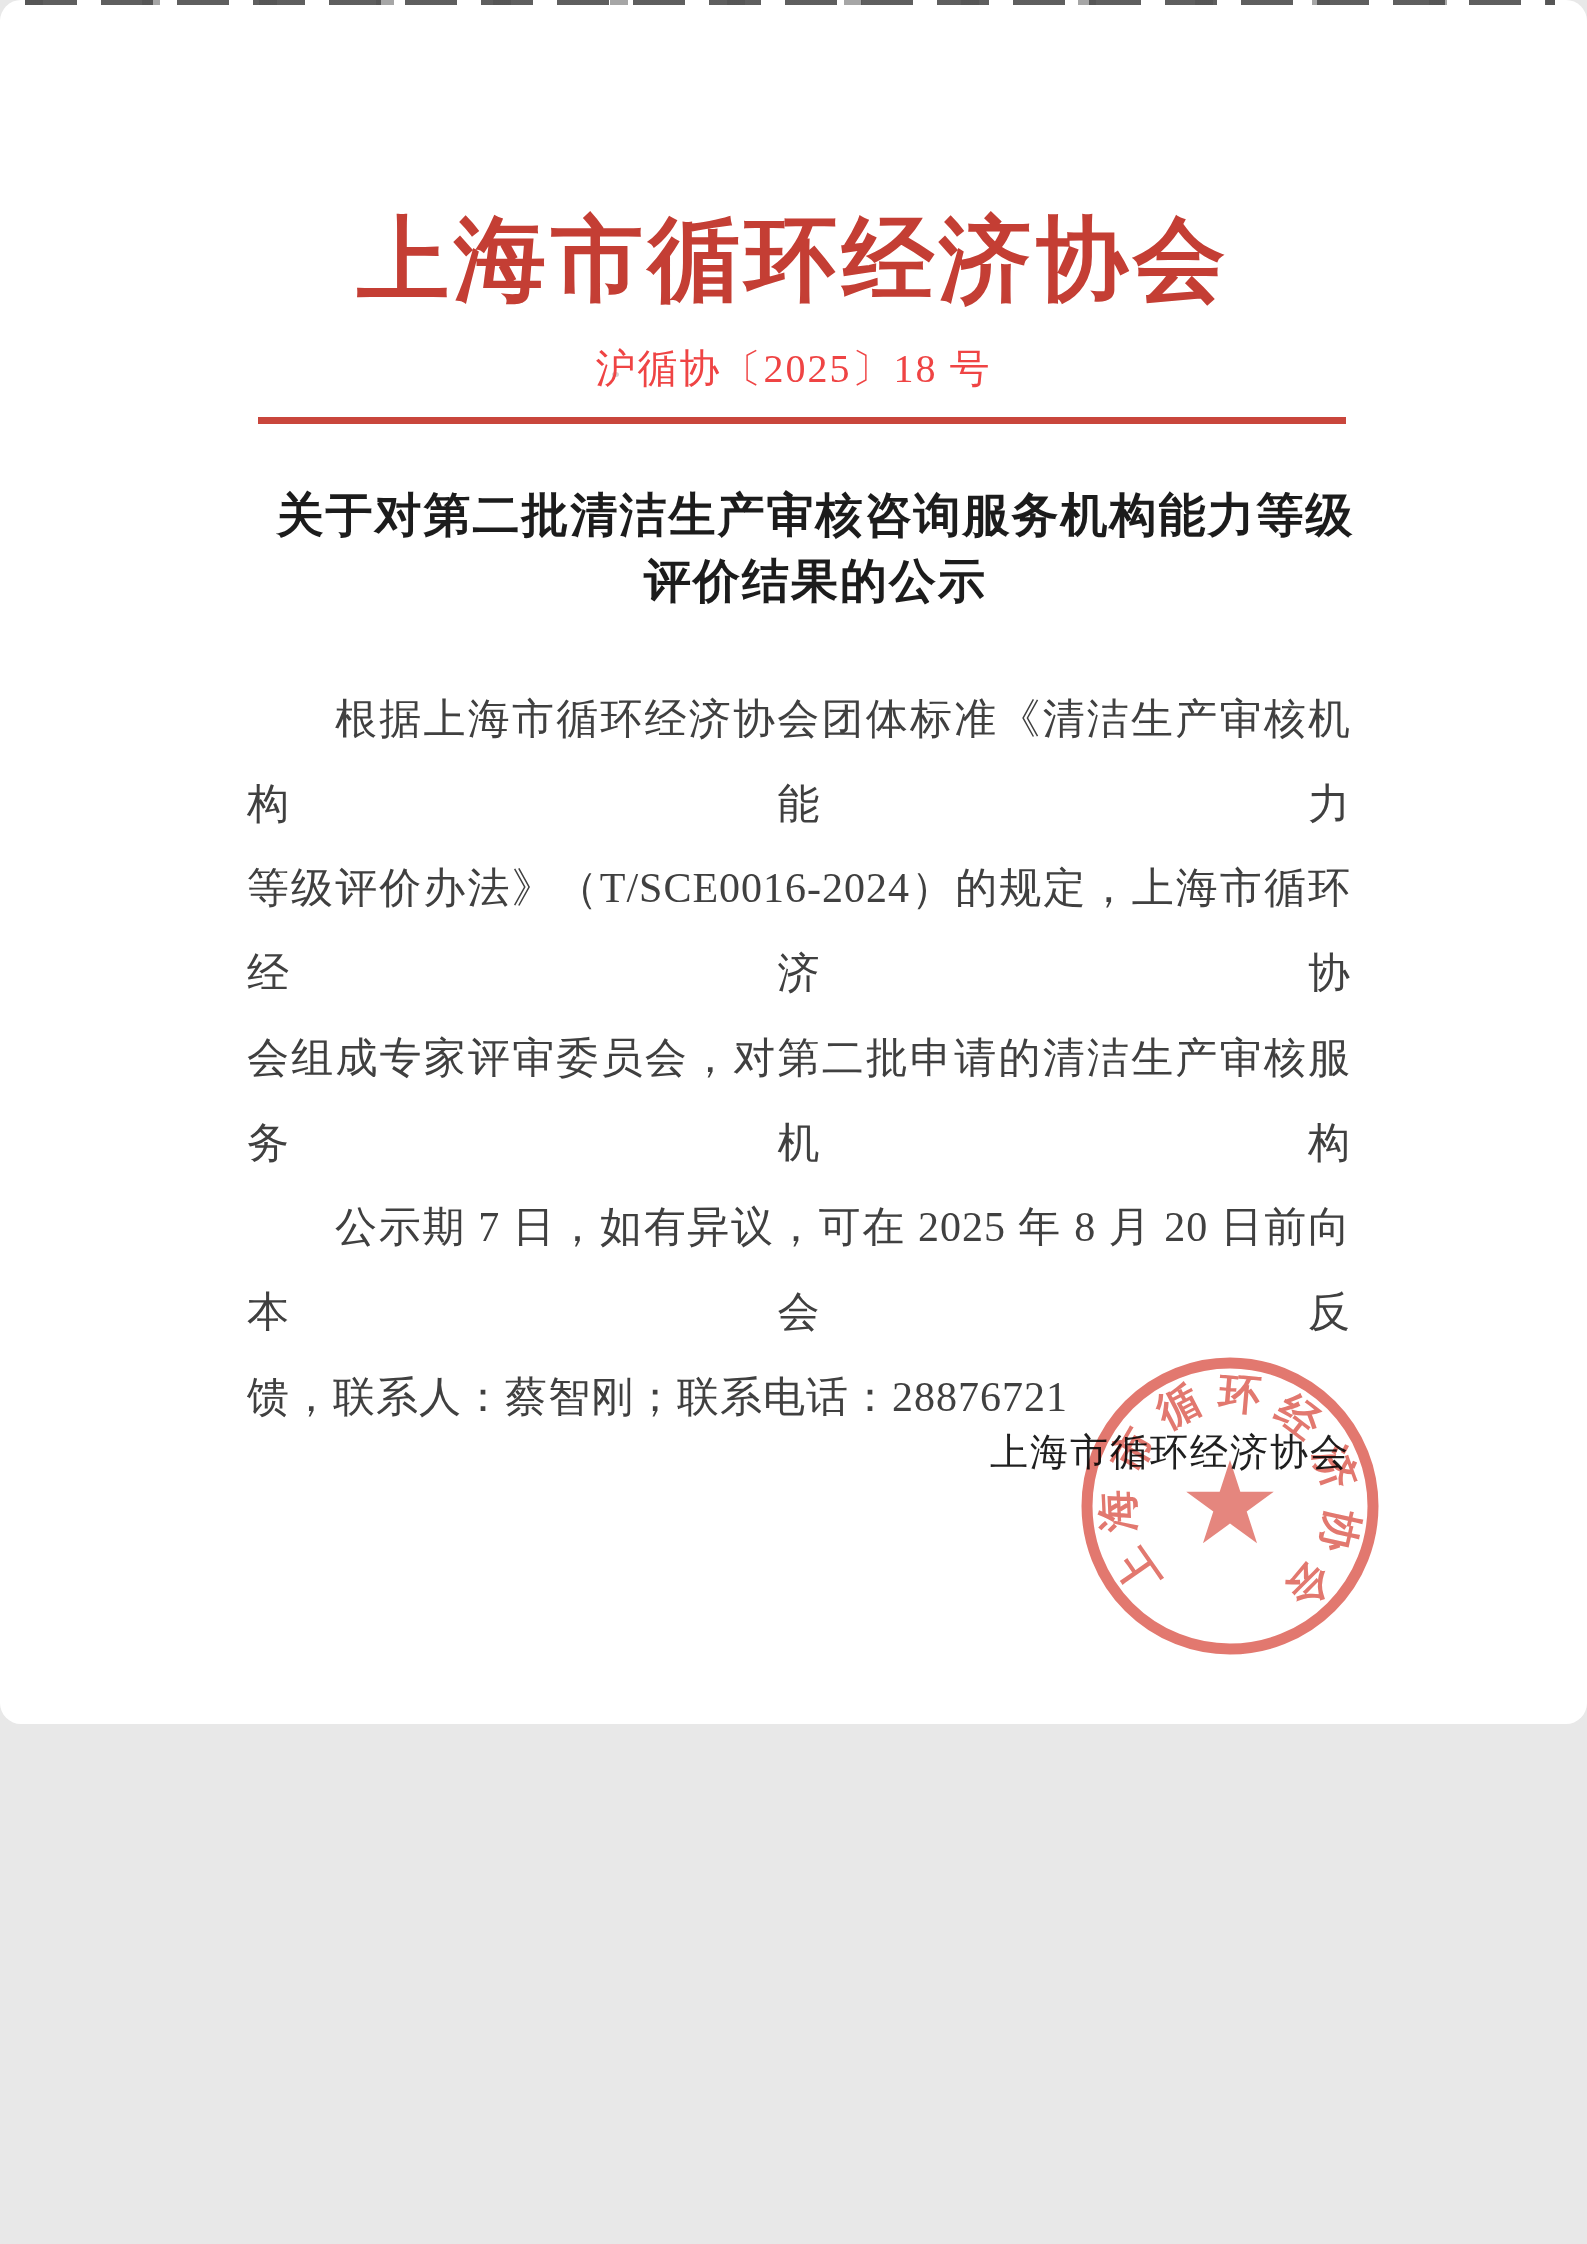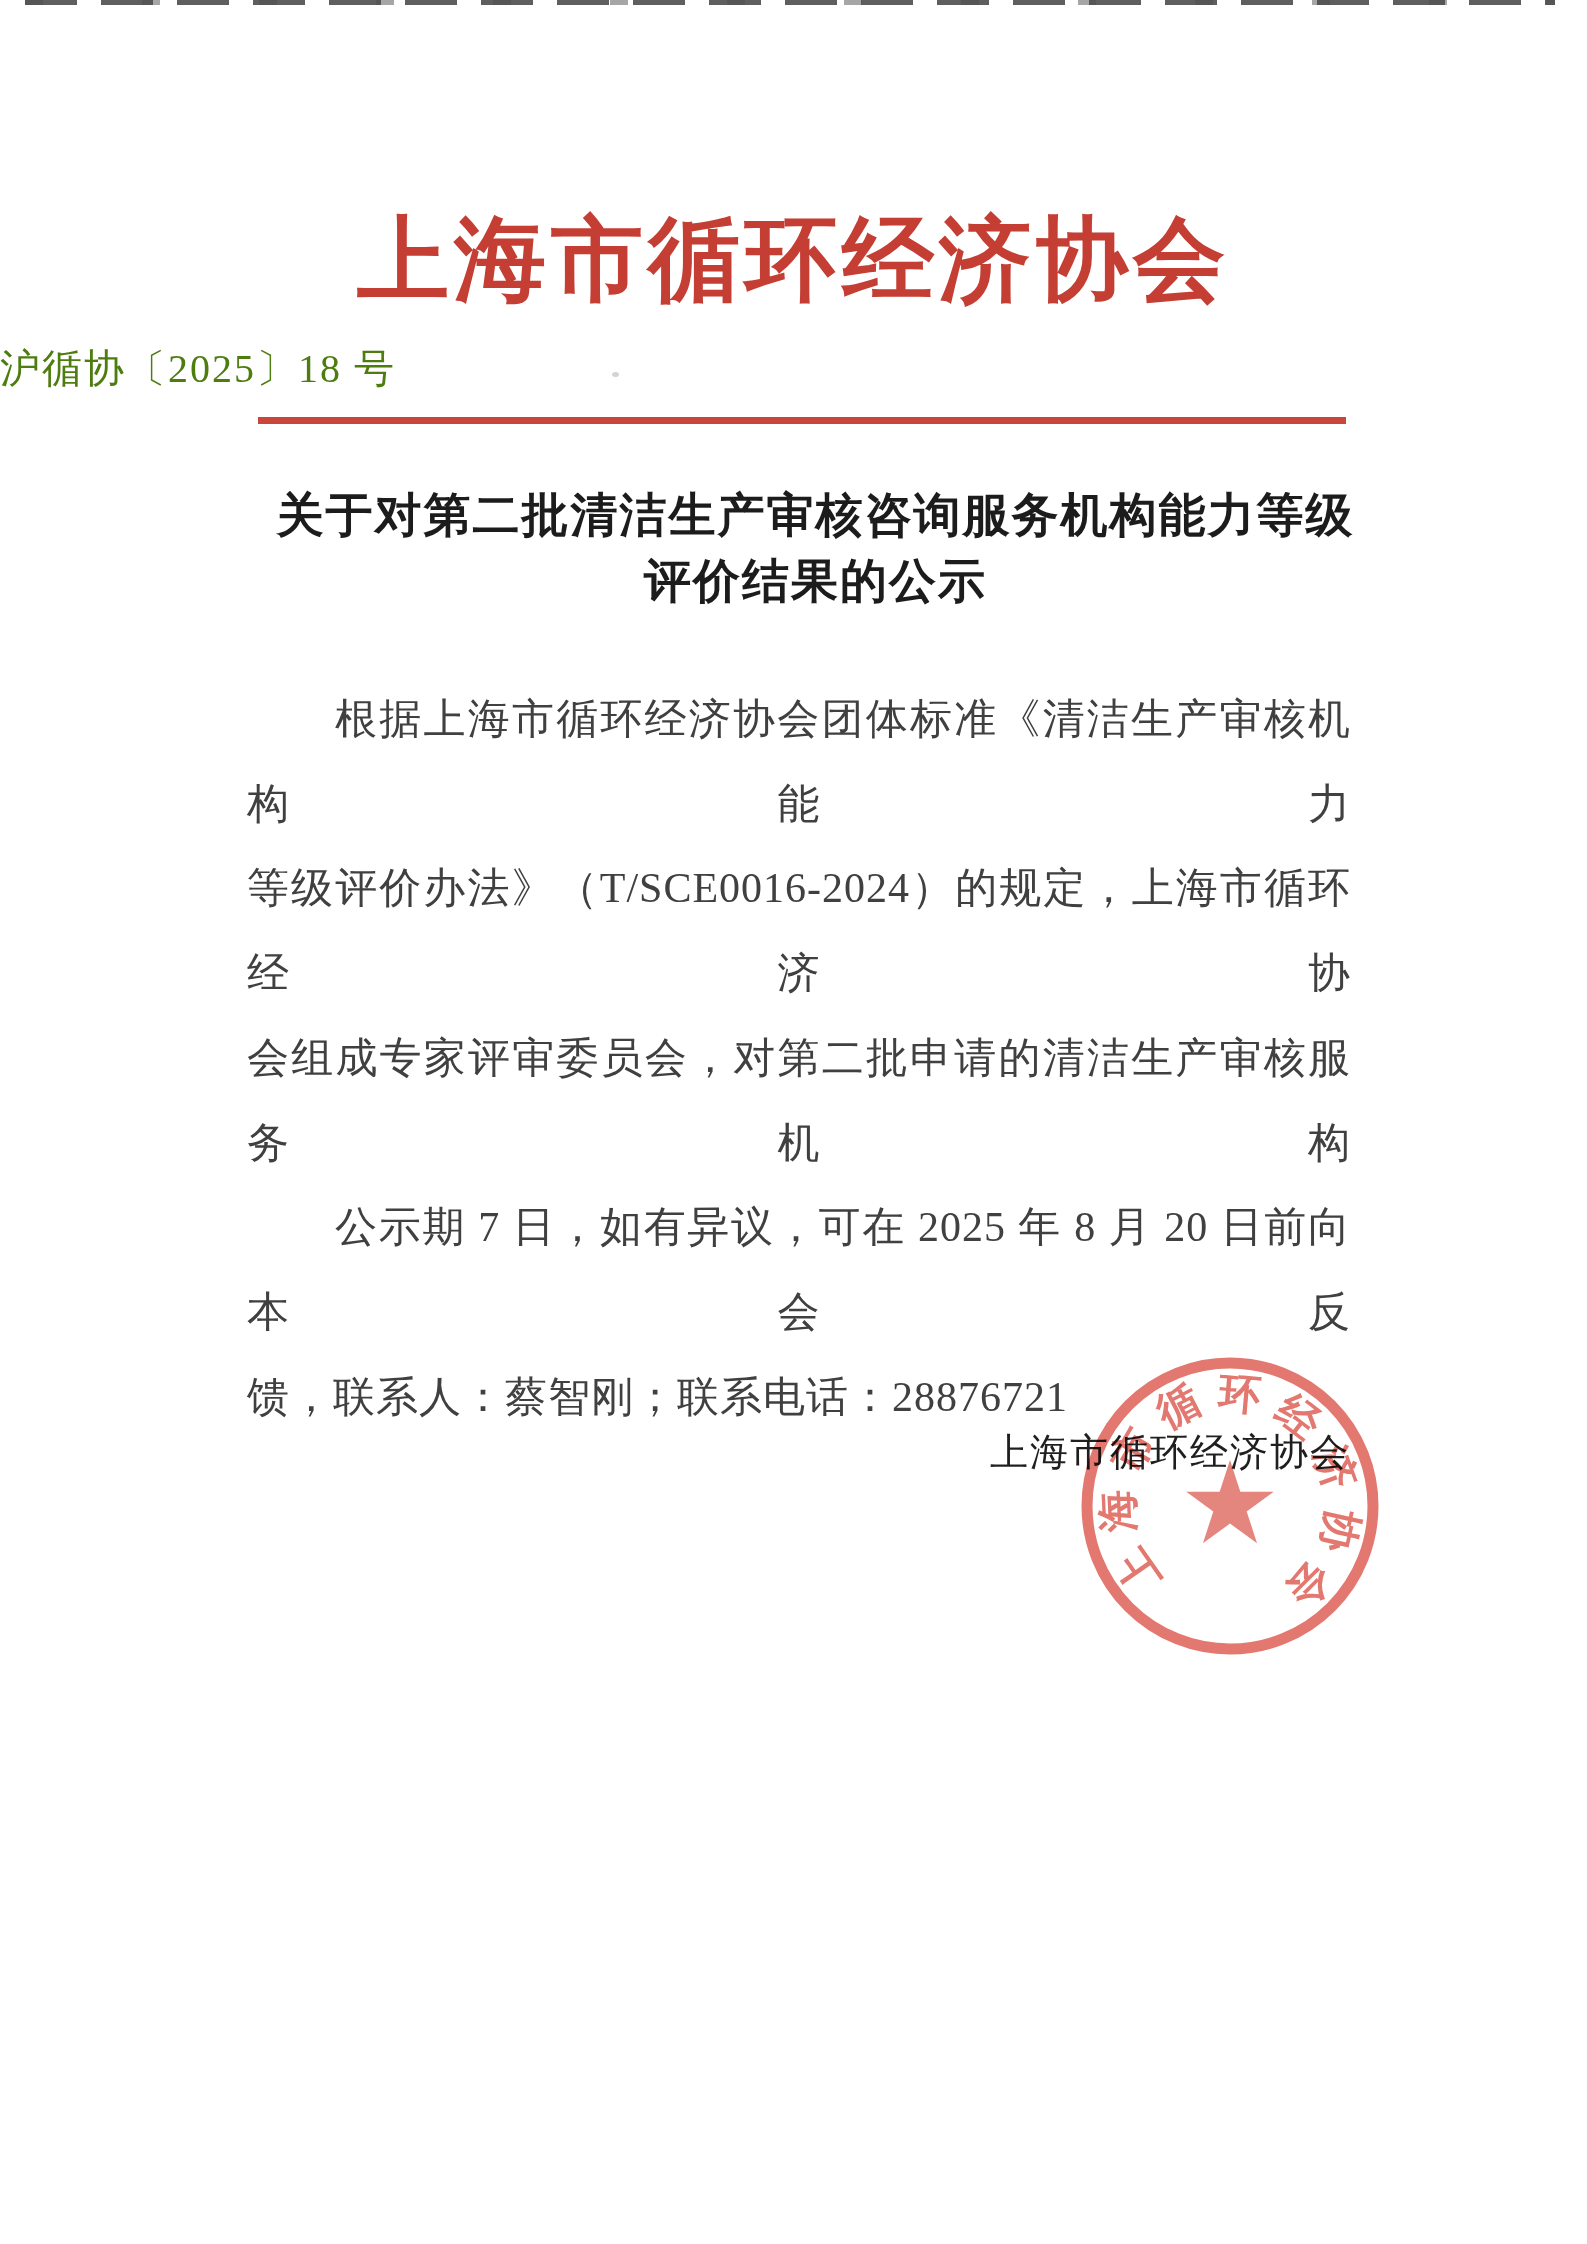--- a/index.html
+++ b/index.html
@@ -1,24 +1,25 @@
 <!DOCTYPE html>
 <html style="--header-red: #c43e34; --line-red: #c9463c; --seal-red: #dd6055; --body-black: #2a2a2a;"><head>
 <meta charset="utf-8">
 <style>
   html,body { margin:0; padding:0; background:#e8e8e8; }
   .page {
     position: relative;
     width: 1587px;
-    height: 2244px;
+    height: 1724px;
     margin: 0 auto;
     background: #ffffff;
     overflow: hidden;
     font-family: "Liberation Serif", "DejaVu Serif", serif;
     color: var(--body-black, #2a2a2a);
+    border-radius: 21px;
   }
   
   .scan-artifact-top {
     position: absolute;
     top: 0; left: 25;
     left: 25px;
     width: 1530px;
     height: 5px;
     background:
       repeating-linear-gradient(90deg, rgba(46,46,46,.9) 0 52px, rgba(46,46,46,0) 52px 76px),
@@ -40,25 +41,25 @@
     font-size: 92px;
     line-height: 104px;
     font-weight: bold;
     letter-spacing: 5px;
     color: var(--header-red, #c43e34);
   }
   .doc-number {
     position: absolute;
     top: 346px; left: 0;
     width: 100%;
-    text-align: left;
+    text-align: center;
     font-size: 40px;
     line-height: 46px;
     letter-spacing: 2px;
-    color: #4d7c0f;
+    color: #ef4444;
   }
   .red-divider {
     position: absolute;
     top: 417px; left: 258px;
     width: 1088px; height: 7px;
     background: var(--line-red, #c9463c);
   }
   .doc-title {
     position: absolute;
     top: 482px; left: 0;

